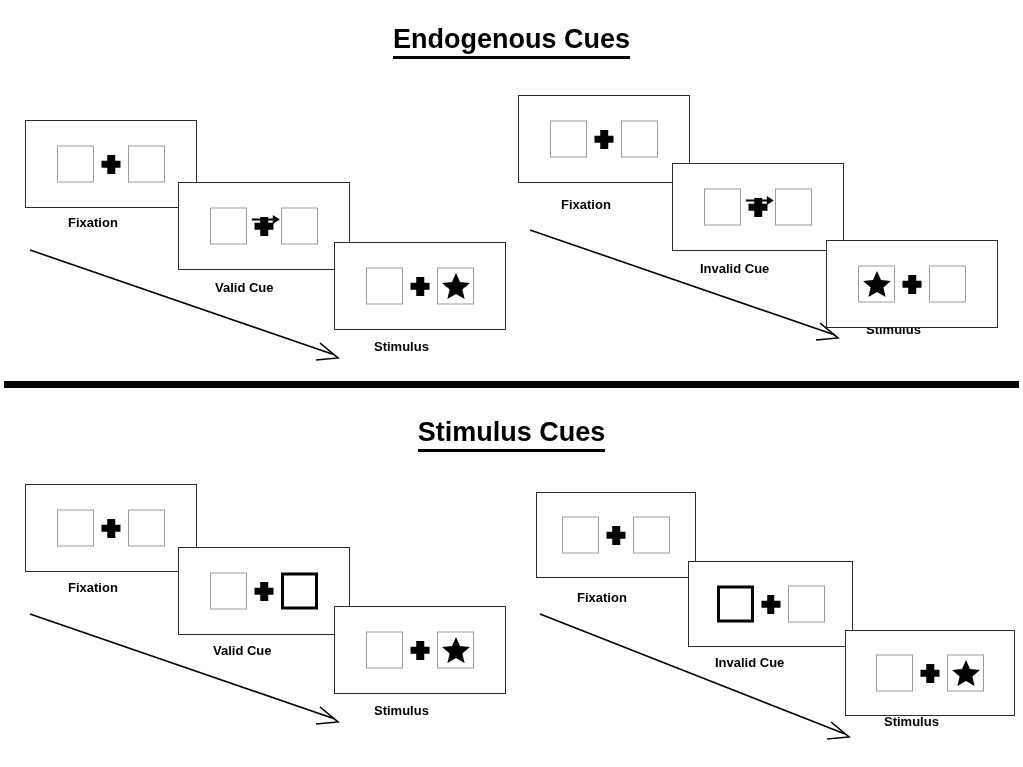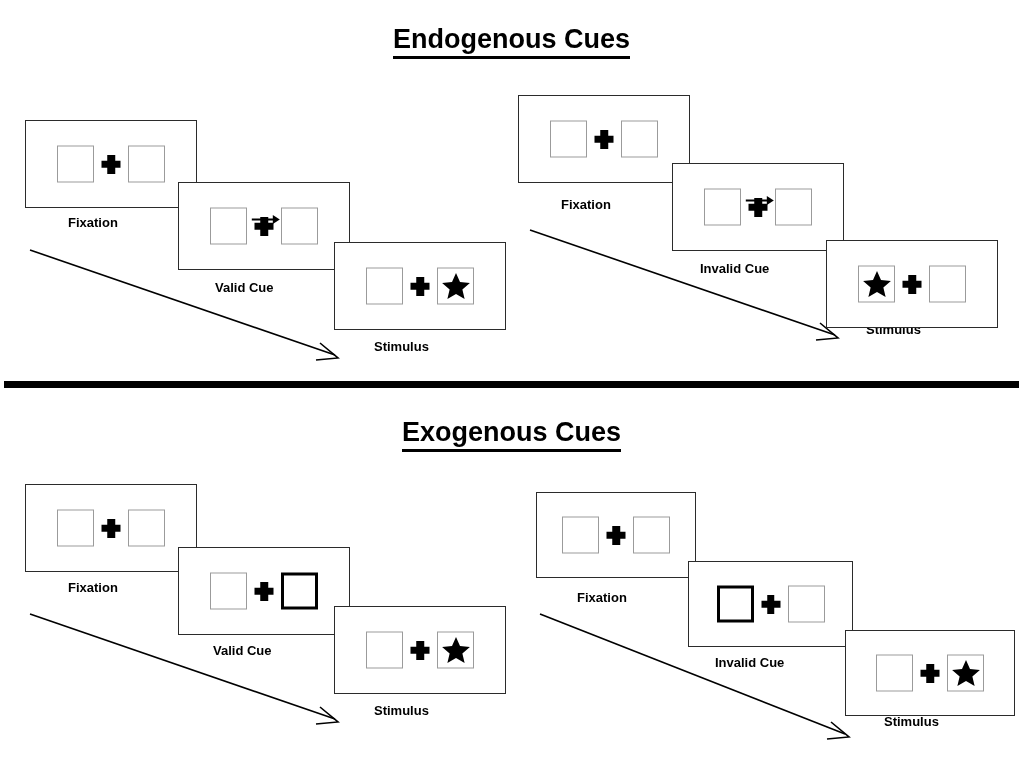--- a/index.html
+++ b/index.html
@@ -225,21 +225,21 @@
 <div class="stage-label" style="left:866px; top:322px;">Stimulus</div>
 
 <svg class="flow-arrow" style="left:528px; top:228px; width:320px; height:115px; z-index:2;" viewBox="0 0 320 115">
   <line x1="2" y1="2" x2="307" y2="107"></line>
   <polyline points="292,95 310,110 288,112"></polyline>
 </svg>
 
 <div class="divider" style="top:381px;"></div>
 
 <div class="section-title" style="top:417px;">
-  <span>Exogenous Cues</span>
+  <span>Stimulus Cues</span>
 </div>
 
 <div class="frame" style="left:25px; top:484px; width:172px; height:88px; z-index:3;">
   <div class="frame-inner">
     <div class="box"></div>
     <div class="plus"></div>
     <div class="box"></div>
   </div>
 </div>
 <div class="stage-label" style="left:68px; top:580px;">Fixation</div>

